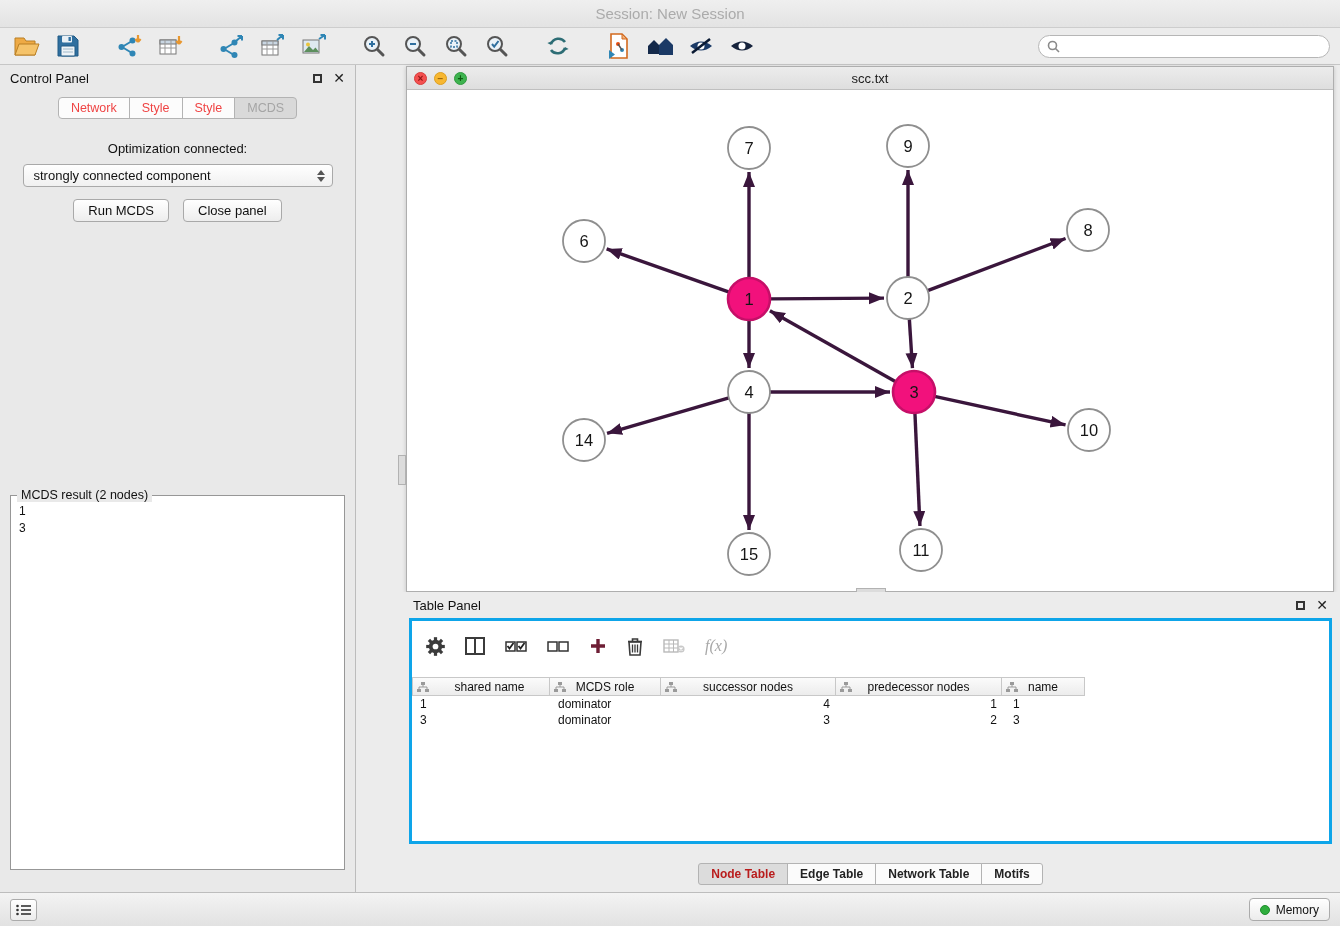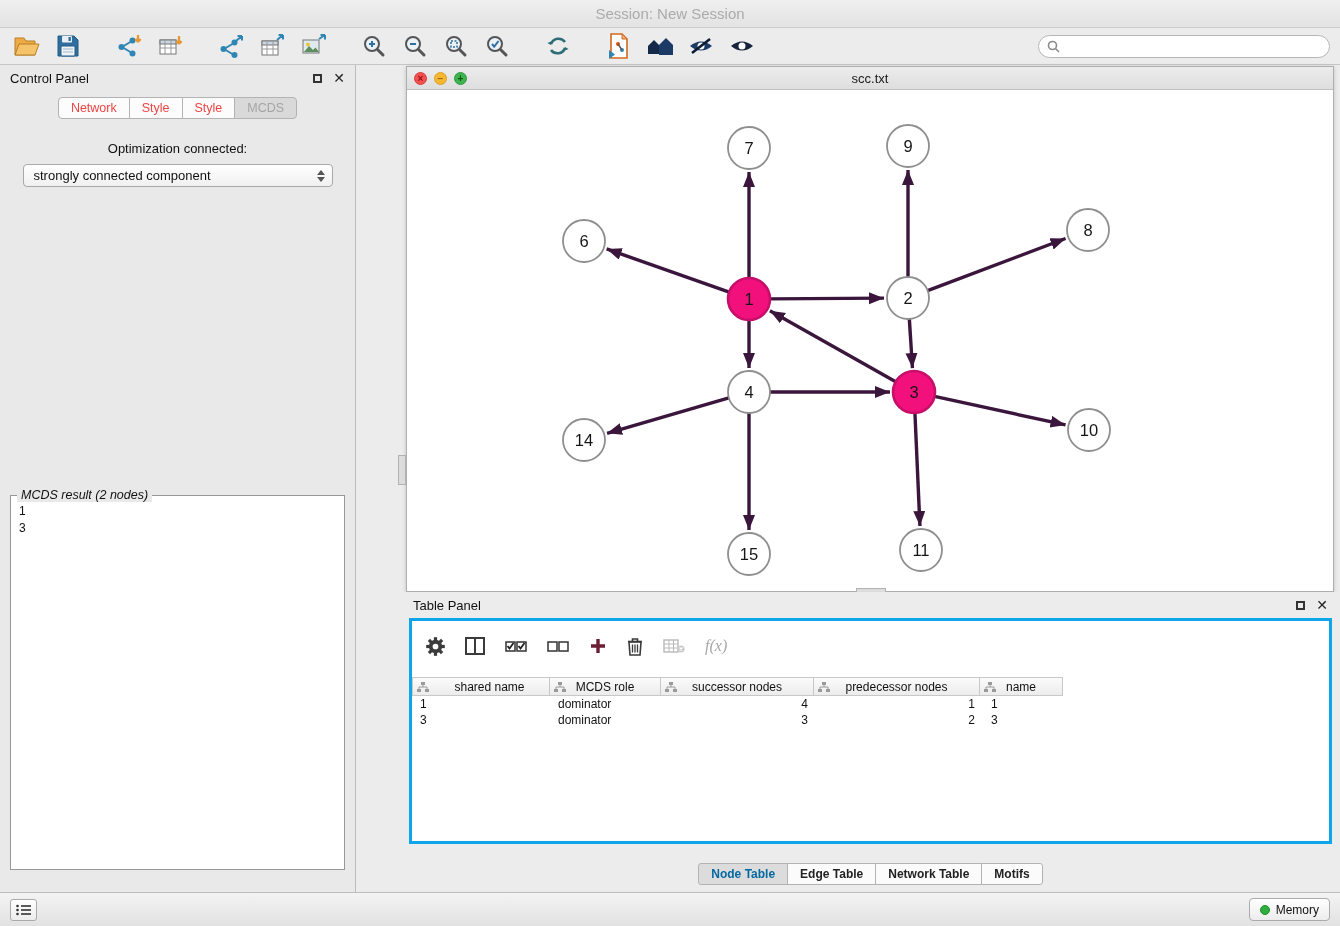--- a/index.html
+++ b/index.html
@@ -62,21 +62,21 @@
   .cp-select .arrows i { display:block; width:0; height:0; border-left:4px solid transparent; border-right:4px solid transparent; }
   .arrow-up { border-bottom:5px solid #555; }
   .arrow-down { border-top:5px solid #555; }
   .cp-buttons { display:flex; justify-content:center; gap:14px; margin-top:12px; }
   .btn {
     font-size:13px; padding:3px 14px; color:#111;
     background:linear-gradient(#ffffff,#ededed);
     border:1px solid #a9a9a9; border-radius:4px;
   }
   .result-box { position:absolute; left:10px; right:10px; top:430px; height:375px; border:1px solid #979797; background:#fff; }
-  .result-title { position:absolute; top:-8px; left:6px; background:#e9e9e9; padding:0 4px; font-size:12.5px;font-style:italic; }
+  .result-title { position:absolute; top:-8px; left:6px; background:#e9e9e9; padding:0 4px; font-size:12.5px; }
   .result-content { padding:7px 8px; font-size:12px; line-height:17px; }
 
   
   .netwin {
     position:absolute; left:406px; top:66px; width:928px; height:526px;
     background:#fff; border:1px solid #aeaeae; box-shadow:0 1px 4px rgba(0,0,0,0.18);
   }
   .nw-titlebar {
     height:23px; background:linear-gradient(#ececec,#dedede);
     border-bottom:1px solid #bfbfbf; position:relative;
@@ -111,29 +111,29 @@
     background:linear-gradient(#fbfbfb,#ececec);
     border:1px solid #c8c8c8; margin-left:-1px;
     display:flex; align-items:center; justify-content:center;
     font-size:12px; color:#111;
   }
   .th:first-child { margin-left:0;padding-left:17px; }
   .th .hicon { position:absolute; left:4px; top:4px; }
   .trow { display:flex; height:16px; }
   .td { font-size:12px; color:#111; padding:1px 8px 0 8px; overflow:hidden; white-space:nowrap; }
   .td.num { text-align:right; }
-  .c0 { width:138px; } .c1 { width:112px; } .c2 { width:154px; } .c3 { width:167px; } .c4 { width:84px; }
+  .c0 { width:138px; } .c1 { width:112px; } .c2 { width:176px; } .c3 { width:167px; } .c4 { width:84px; }
   .tp-tabs { position:absolute; bottom:7px; left:0; right:0; display:flex; justify-content:center; }
   .tp-tab {
     font-size:12px; font-weight:bold; padding:3px 12px;
     background:#fbfbfb; border:1px solid #b3b3b3; margin-left:-1px; color:#222;
   }
   .tp-tab:first-child { border-radius:3px 0 0 3px; margin-left:0; }
   .tp-tab:last-child { border-radius:0 3px 3px 0; }
-  .tp-tab.active { background:#dcdcdc; color:#0369a1; }
+  .tp-tab.active { background:#dcdcdc; color:#b91c1c; }
 
   
   .statusbar {
     position:absolute; left:0; bottom:0; right:0; height:34px;
     background:linear-gradient(#f3f3f3,#e2e2e2); border-top:1px solid #bdbdbd;
     display:flex; align-items:center; padding:0 10px;
   }
   .sb-list-btn {
     width:27px; height:22px; border:1px solid #ababab; border-radius:3px;
     background:linear-gradient(#ffffff,#ececec);
@@ -316,20 +316,24 @@
     <span class="tab">Style</span>
     <span class="tab active">MCDS</span>
   </div>
   <div class="cp-opt-label">Optimization connected:</div>
   <div class="cp-select">
     <span>strongly connected component</span>
     <span class="arrows">
         <i class="arrow-up"></i>
         <i class="arrow-down"></i>
       </span>
+  </div>
+  <div class="cp-buttons">
+    <button class="btn">Run MCDS</button>
+    <button class="btn">Close panel</button>
   </div>
   <div class="result-box">
     <span class="result-title">MCDS result (2 nodes)</span>
     <div class="result-content">
       <div>1</div>
       <div>3</div>
     </div>
   </div>
 </div>
 

